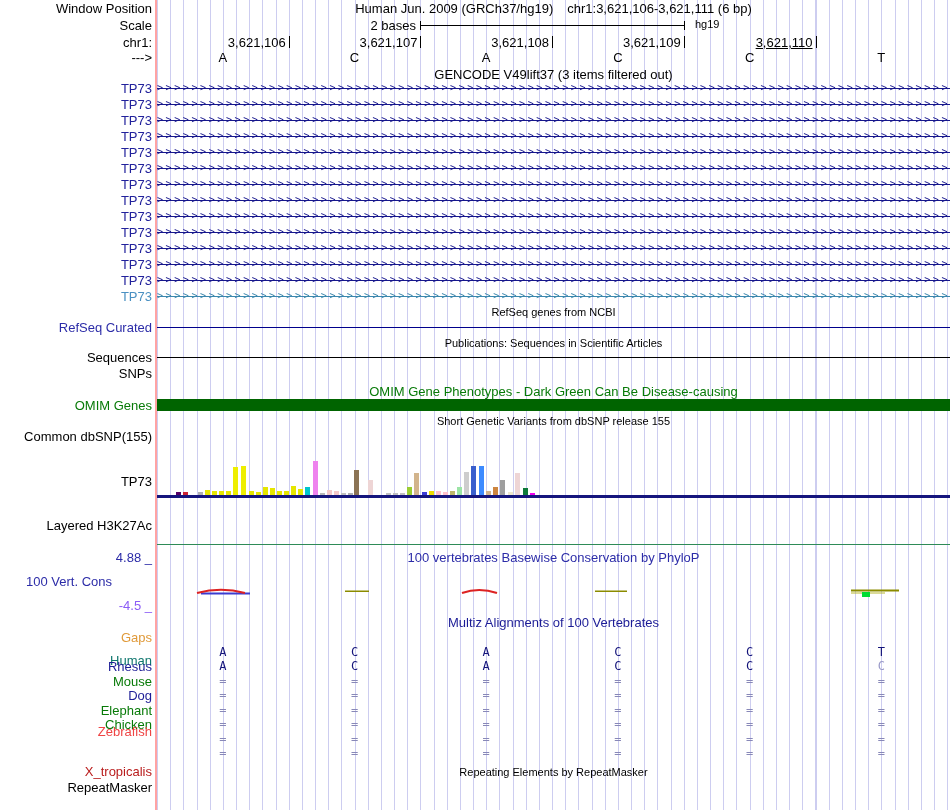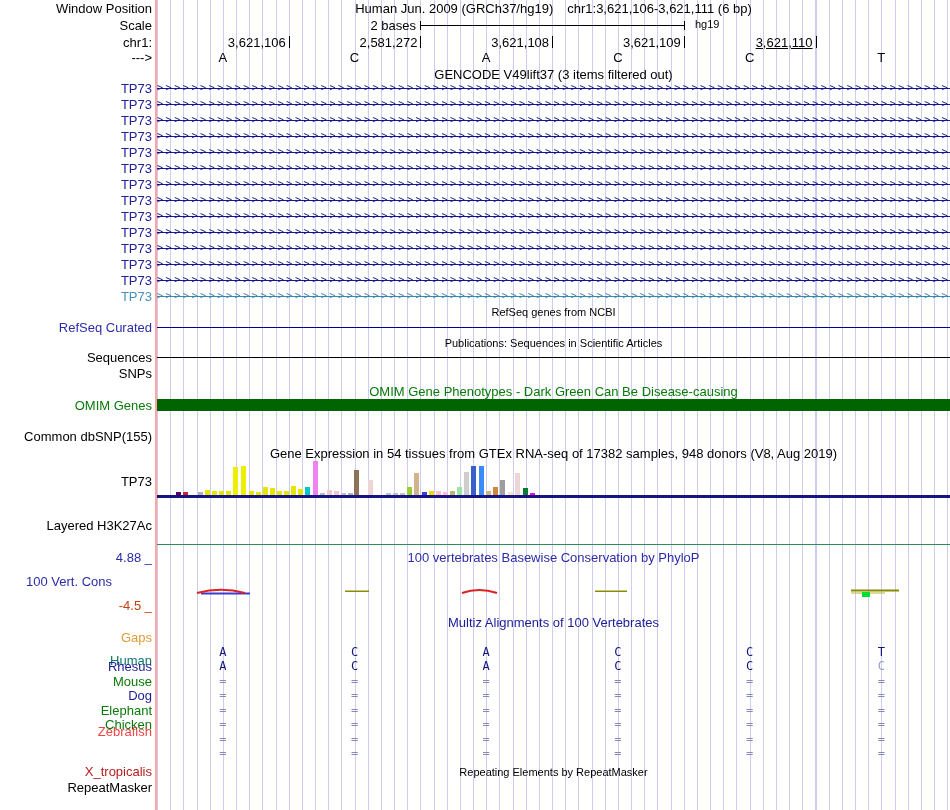--- a/index.html
+++ b/index.html
@@ -8,21 +8,21 @@
   .grid { position:absolute; left:157px; top:0; width:793px; height:810px;
           background:repeating-linear-gradient(to right,#cdcdf0 0,#cdcdf0 1px,transparent 1px,transparent 13.17px); }
   .pink-line { position:absolute; left:155px; top:0; width:2px; height:810px; background:#ffa3a3; }
   .lbl { position:absolute; left:0; width:152px; text-align:right; font-size:13px; color:#000; white-space:nowrap; }
   .title { position:absolute; left:157px; width:793px; text-align:center; font-size:13px; color:#000; white-space:nowrap; }
   .small { font-size:11px; }
   .med { font-size:11px; }
   .navy { color:#1c1c96; }
   .blue { color:#2c2ca8; }
   .green { color:#087a08; }
-  .dred { color:#c2410c; }
+  .dred { color:#8b5cf6; }
   .track { position:absolute; left:157px; width:793px; }
   .hline { position:absolute; left:157px; width:793px; }
   .generow { position:absolute; left:157px; width:793px; height:16px; overflow:hidden;
              font-family:"DejaVu Sans Mono", monospace; font-size:10px; letter-spacing:2.6px;
              line-height:16px; white-space:nowrap;
              background-repeat:no-repeat; background-size:100% 1px; background-position:0 8px; }
   .generow-label { position:absolute; left:0; width:152px; text-align:right; font-size:13px; white-space:nowrap; }
   .coord { position:absolute; top:0; text-align:right; font-size:13px; color:#000; white-space:nowrap; }
   .tick { position:absolute; width:1px; height:12px; background:#000; top:1px; }
   .base { position:absolute; top:0; width:24px; margin-left:-12px; text-align:center; font-size:13px; color:#000; }
@@ -50,21 +50,21 @@
   <div style="position:absolute; left:420px; top:25px; width:265px; height:1px; background:#000;"></div>
   <div class="ruler-end" style="left:420px; top:21px;"></div>
   <div class="ruler-end" style="left:684px; top:21px;"></div>
   <span style="position:absolute; left:695px; top:18px; font-size:11px;">hg19</span>
 
   <div class="lbl" style="top:35px">chr1:</div>
   <div id="coords-row" class="track" style="top:35px; height:14px;">
       <div class="tick" style="left: 131.7px;"></div>
       <div class="coord" style="left: 36.7px; width: 92px;">3,621,106</div>
       <div class="tick" style="left: 263.4px;"></div>
-      <div class="coord" style="left: 168.4px; width: 92px;">2,581,272</div>
+      <div class="coord" style="left: 168.4px; width: 92px;">3,621,107</div>
       <div class="tick" style="left: 395.1px;"></div>
       <div class="coord" style="left: 300.1px; width: 92px;">3,621,108</div>
       <div class="tick" style="left: 526.8px;"></div>
       <div class="coord" style="left: 431.8px; width: 92px;">3,621,109</div>
       <div class="tick" style="left: 658.5px;"></div>
       <div class="coord" style="left: 563.5px; width: 92px; text-decoration: underline;">3,621,110</div>
     </div>
 
   <div class="lbl" style="top:50px">---&gt;</div>
   <div id="bases-row" class="track" style="top:50px; height:14px;">
@@ -115,23 +115,23 @@
   <div class="title small" style="top:337px">Publications: Sequences in Scientific Articles</div>
   <div class="lbl" style="top:350px">Sequences</div>
   <div class="hline" style="top:357px; height:1px; background:#000;"></div>
 
   <div class="lbl" style="top:366px">SNPs</div>
 
   <div class="title green" style="top:384px">OMIM Gene Phenotypes - Dark Green Can Be Disease-causing</div>
   <div class="lbl green" style="top:398px">OMIM Genes</div>
   <div class="hline" style="top:399px; height:12px; background:#006400;"></div>
 
+  <div class="title small" style="top:415px">Short Genetic Variants from dbSNP release 155</div>
   <div class="lbl" style="top:429px">Common dbSNP(155)</div>
 
-  <div class="title" style="top:446px">Gene Expression in 54 tissues from GTEx RNA-seq of 17382 samples, 948 donors (V8, Aug 2019)</div>
   <div class="lbl" style="top:474px">TP73</div>
   <div id="gtex-bars" class="track" style="top:458px; height:37px;">
       <div class="gtex-bar" style="left: 19px; height: 3px; background: rgb(85, 0, 102);"></div>
       <div class="gtex-bar" style="left: 26px; height: 3px; background: rgb(204, 34, 51);"></div>
       <div class="gtex-bar" style="left: 41px; height: 3px; background: rgb(176, 176, 176);"></div>
       <div class="gtex-bar" style="left: 48px; height: 5px; background: rgb(230, 230, 0);"></div>
       <div class="gtex-bar" style="left: 55px; height: 4px; background: rgb(230, 230, 0);"></div>
       <div class="gtex-bar" style="left: 62px; height: 4px; background: rgb(230, 230, 0);"></div>
       <div class="gtex-bar" style="left: 69px; height: 4px; background: rgb(230, 230, 0);"></div>
       <div class="gtex-bar" style="left: 76px; height: 28px; background: rgb(238, 238, 0);"></div>

